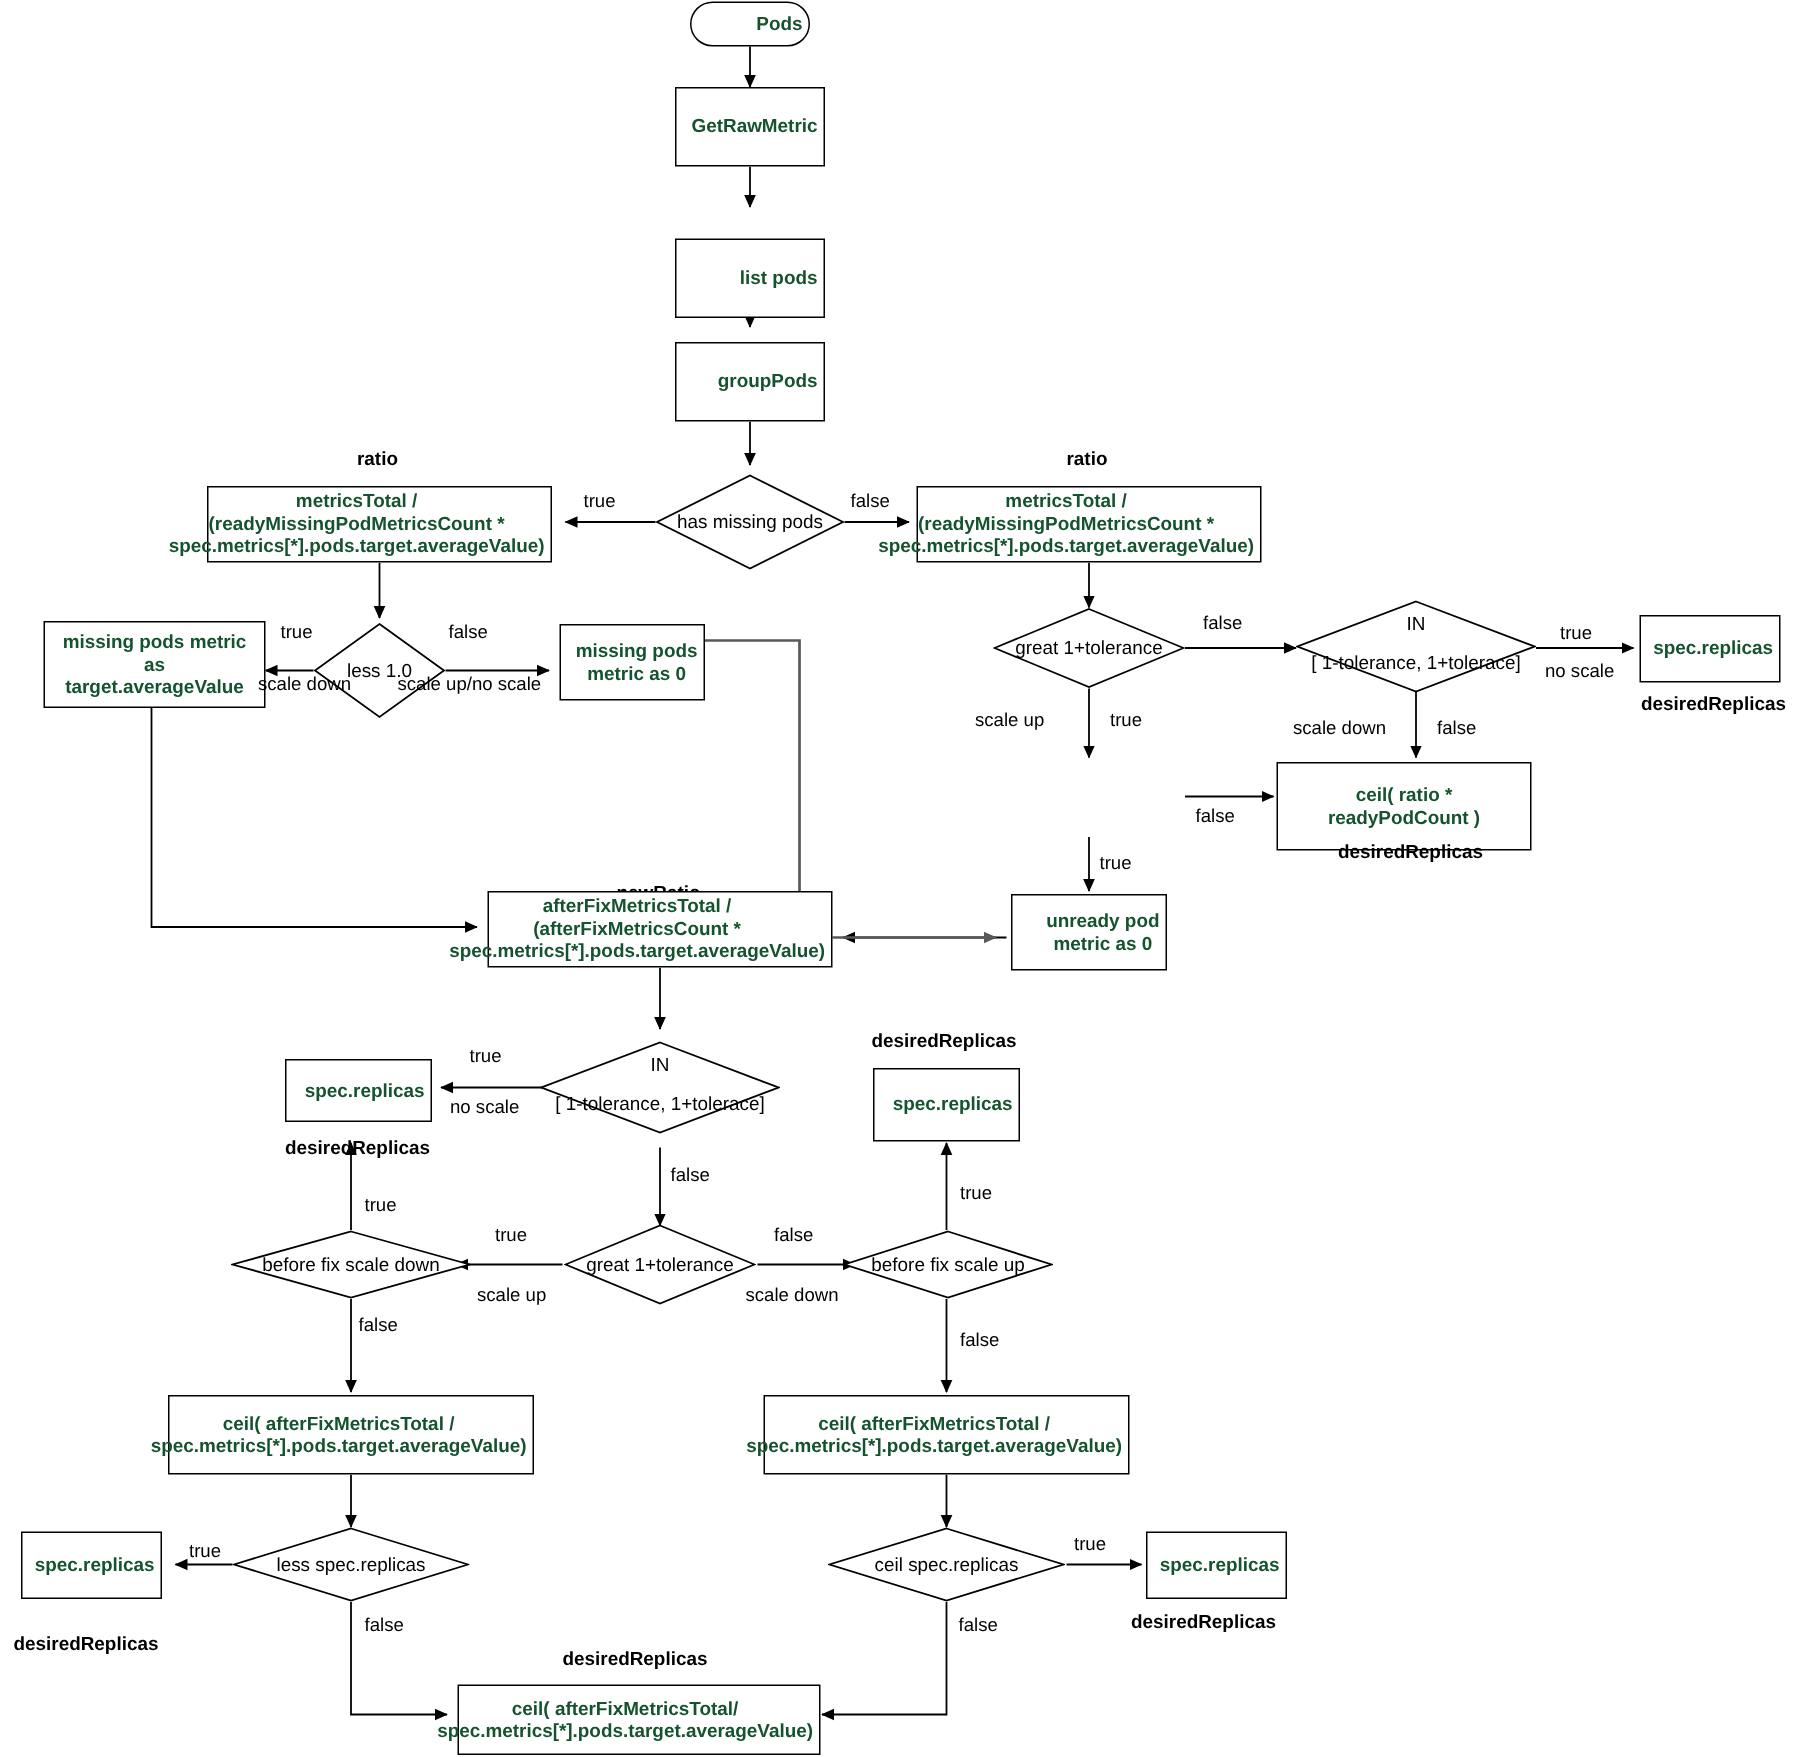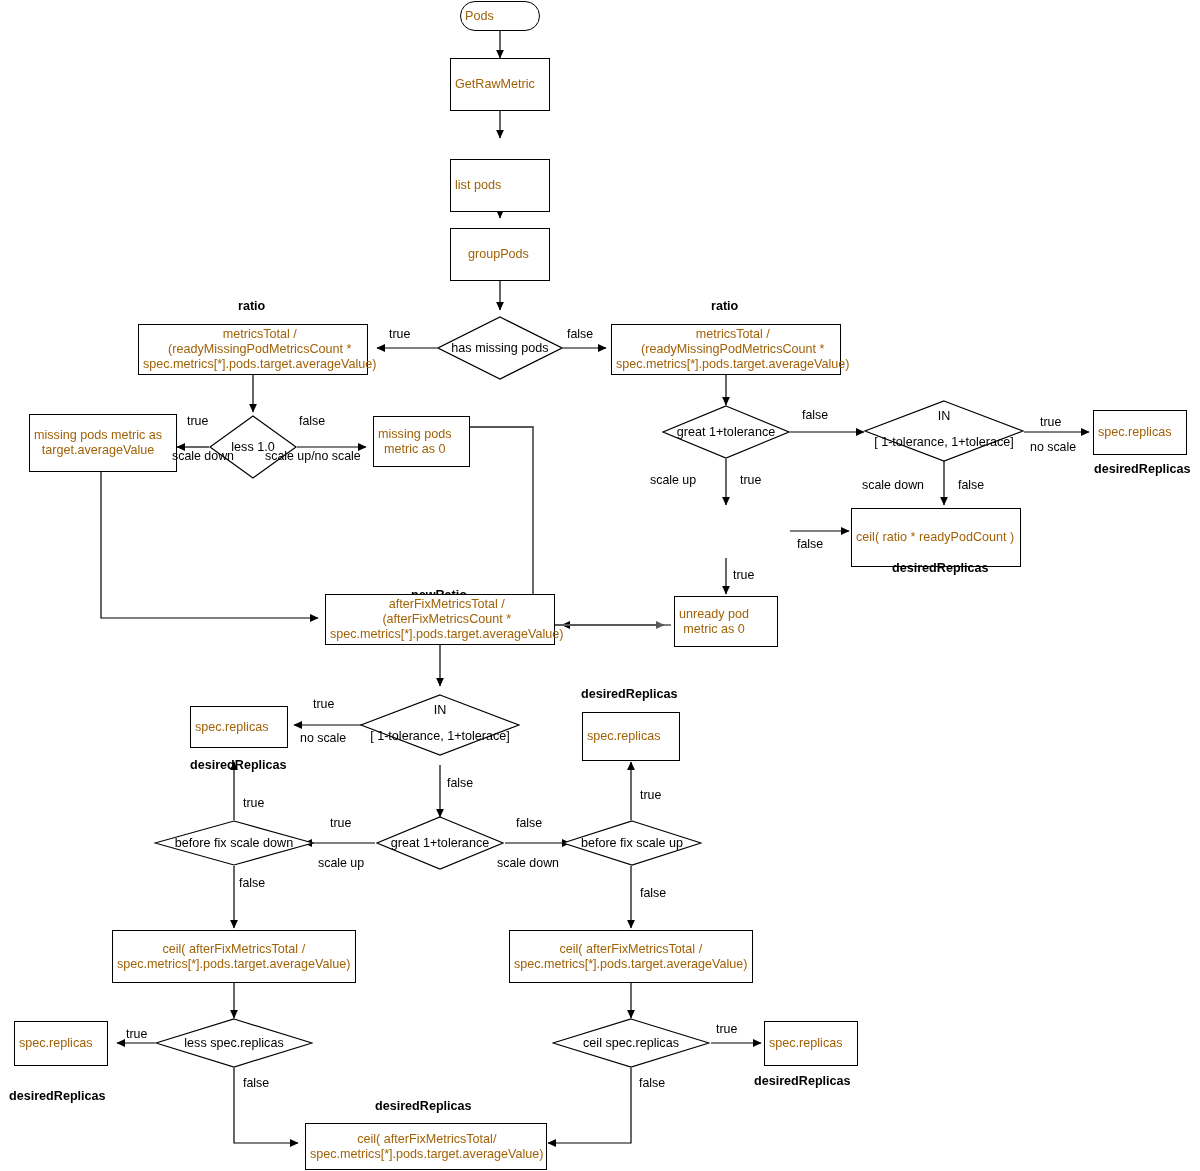--- a/index.html
+++ b/index.html
@@ -1,21 +1,21 @@
 <!DOCTYPE html>
 <html><head>
 <meta charset="utf-8">
 <style>
   html,body{margin:0;padding:0;background:#ffffff;}
   body{font-family:"Liberation Sans", sans-serif;color:#000;}
   #canvas{position:relative;width:1200px;height:1171px;background:#fff;overflow:hidden;}
   svg.edges{position:absolute;left:0;top:0;width:1200px;height:1171px;pointer-events:none;}
 
-  .node{position:absolute;box-sizing:border-box;display:flex;align-items:center;justify-content:flex-start;
-        text-align:center;background:#fff;border:1px solid #000;font-size:12.6px;line-height:15px;color:#a16207;}
+  .node{position:absolute;box-sizing:border-box;display:flex;align-items:center;justify-content:flex-end;
+        text-align:center;background:#fff;border:1px solid #000;font-size:12.6px;line-height:15px;color:#14532d;font-weight:bold;}
   .node.term{border-radius:22px;}
   .node .txt{white-space:pre-line;padding:0 4px;}
 
   .dia{position:absolute;display:flex;align-items:center;justify-content:center;text-align:center;}
   .dia svg{position:absolute;left:0;top:0;}
   .dia .txt{position:relative;z-index:2;font-size:12.6px;line-height:15px;white-space:pre-line;color:#000;}
 
   .lbl{position:absolute;font-size:12.4px;color:#000;white-space:pre;line-height:14px;}
   .cap{position:absolute;font-size:12.6px;font-weight:bold;color:#000;white-space:pre;line-height:14px;}
 </style>

